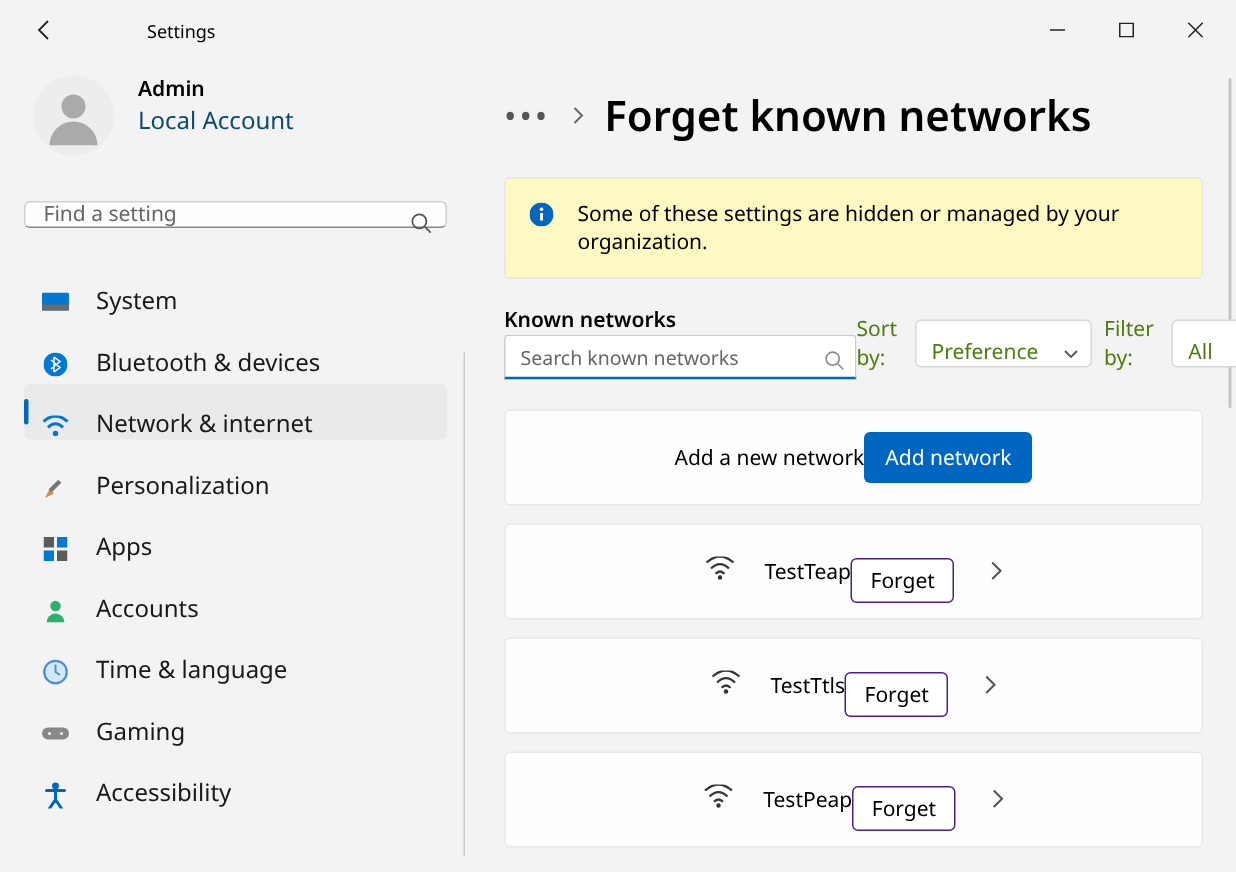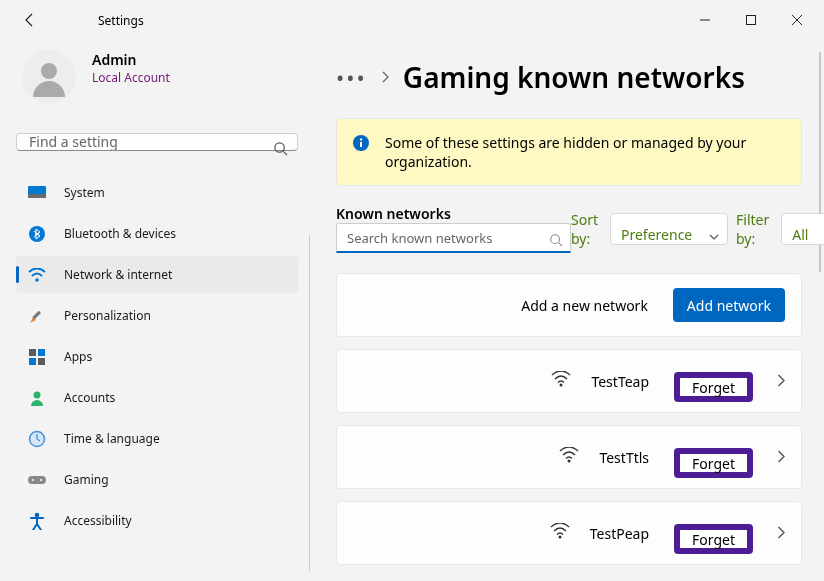--- a/index.html
+++ b/index.html
@@ -9,52 +9,52 @@
   .back-btn { width: 20px; height: 20px; display: flex; align-items: center; justify-content: center; cursor: pointer; }
   .title-txt { font-size: 12px; color: #000; margin-left: 38px; }
   .titlebar-right { display: flex; }
   .winbtn { width: 46px; height: 32px; display: flex; align-items: center; justify-content: center; cursor: pointer; }
   .content { display: flex; height: 541px; }
   .sidebar { width: 310px; padding: 10px 12px 0 16px; display: flex; flex-direction: column; overflow:hidden; position:relative; }
   .sidebar::after { content:""; position:absolute; right:0; top:195px; bottom:10px; width:1px; background:#ccc; }
   .profile { display: flex; align-items: flex-start; gap: 16px; margin-bottom: 26px; padding-left: 6px; }
   .avatar { width: 54px; height: 54px; border-radius: 50%; background: #ededed; display: flex; align-items: center; justify-content: center; }
   .p-name { font-size: 14px; font-weight: 600; }
-  .p-sub { font-size: 12px; color: #701a75; }
+  .p-sub { font-size: 16px; color: #0c4a6e; }
   .search-wrap { position: relative; margin-bottom: 22px; }
   .search-input { width: 100%; height: 18px; border: 1px solid #d0d0d0; border-bottom: 1.5px solid #888; border-radius: 4px; padding: 0 34px 0 12px; font-size: 14px; background: #fdfdfd; }
   .search-ico { position: absolute; right: 10px; top: 9px; color: #555; }
   .nav { list-style: none; display: flex; flex-direction: column; gap: 4px; }
-  .nav-item { display: flex; align-items: center; gap: 18px; height: 37px; padding: 0 12px; border-radius: 4px; font-size: 12px; color: #1a1a1a; cursor: pointer; position: relative; }
+  .nav-item { display: flex; align-items: flex-end; gap: 18px; height: 37px; padding: 0 12px; border-radius: 4px; font-size: 16px; color: #1a1a1a; cursor: pointer; position: relative; }
   .nav-item.selected { background: #eaeaea; }
   .nav-item.selected::before { content: ""; position: absolute; left: 0px; top: 10px; bottom: 10px; width: 3px; background: #0067c0; border-radius: 2px; }
   .nav-ico { width: 18px; height: 18px; display: flex; align-items: center; justify-content: center; }
   .main { flex: 1; padding: 18px 8px 0 26px; position: relative; overflow:hidden; }
   .breadcrumb { display: flex; align-items: center; gap: 14px; margin-bottom: 22px; }
   .more-dots { font-size: 22px; letter-spacing: 2px; color: #555; cursor:pointer; }
   .crumb-sep { color: #777; }
   .page-title { font-size: 28px; font-weight: 600; }
   .info-banner { background: #fef9c3; border: 1px solid #e6e6e6; border-radius: 4px; padding: 14px 16px; display: flex; gap: 16px; align-items: flex-start; font-size: 14px; margin-right: 14px; }
   .info-ico { width: 16px; height: 16px; margin-top:2px; flex-shrink:0; }
   .filter-row { display: flex; justify-content: space-between; margin-top: 18px; margin-right:14px; }
   .section-label { font-size: 14px; font-weight: 600; margin-bottom: 0; }
   .net-search-wrap { position: relative; width: 235px; }
   .net-search { width: 100%; height: 30px; border: 1px solid #ccc; border-bottom: 2px solid #0067c0; border-radius: 3px 3px 0 0; padding: 0 28px 0 10px; font-size: 13px; background:#fff; }
   .net-search-ico { position: absolute; right: 8px; top: 7px; color: #888; }
   .sort-filter { display:flex; flex-direction:row; gap:8px; font-size:14px; color:#4d7c0f; }
   .sf-row { display:flex; align-items:center; gap:12px; justify-content:flex-end; }
   .sf-select { min-width:118px; height:32px; border:1px solid #d8d8d8; border-radius:4px; background:#fff; padding:12px 28px 0 10px; font-size:14px; display:flex; align-items:center; justify-content:space-between; cursor:pointer; position:relative; white-space:nowrap; }
   .sf-chevron { position:absolute; right:8px; top:11px; }
-  .card { background:#fdfdfd; border:1px solid #e8e8e8; border-radius:4px; margin-top:12px; margin-right:14px; display:flex; align-items:center; height:64px; padding:0 16px; justify-content:flex-end;gap:25px; }
+  .card { background:#fdfdfd; border:1px solid #e8e8e8; border-radius:4px; margin-top:12px; margin-right:14px; display:flex; align-items:center; height:64px; padding:0 16px; justify-content:center; }
   .card.first { margin-top:20px; }
   .card-left { display:flex; align-items:center; gap:20px; }
   .add-label { font-size:14px; }
   .net-name { font-size:14px; }
   .add-btn { background:#0067c0; color:#fff; border:none; border-radius:4px; height:34px; padding:0 14px; font-size:14px; cursor:pointer; }
-  .forget-btn { background:#fff; border:6px solid #4c1d95; border-radius:4px; height:30px; padding:0 12px; font-size:14px; cursor:pointer;margin-top:12px; }
+  .forget-btn { background:#fff; border:1px solid #4c1d95; border-radius:4px; height:30px; padding:0 12px; font-size:14px; cursor:pointer;margin-top:12px; }
   .card-right { display:flex; align-items:center; gap:24px; }
   .chev-right { color:#555; cursor:pointer; }
   .scroll-indicator { position:absolute; right:3px; top:12px; width:2px; height:220px; background:#c5c5c5; border-radius:2px; }
   ::placeholder { color:#666; }
 </style>
 </head>
 <body>
 
 <div class="titlebar">
   <div class="titlebar-left">
@@ -200,21 +200,21 @@
   <main class="main">
     <div class="scroll-indicator"></div>
 
     <div class="breadcrumb">
       <span class="more-dots">•••</span>
       <span class="crumb-sep">
         <svg width="8" height="12" viewBox="0 0 8 12">
             <path d="M2 1 L7 6 L2 11" stroke="#666" stroke-width="1.3" fill="none"></path>
           </svg>
       </span>
-      <h1 class="page-title">Gaming known networks</h1>
+      <h1 class="page-title">Forget known networks</h1>
     </div>
 
     <div class="info-banner">
       <span class="info-ico">
         <svg width="16" height="16">
             <circle cx="8" cy="8" r="8" fill="#0067c0"></circle>
             <circle cx="8" cy="4.5" r="1.2" fill="#fff"></circle>
             <rect x="7" y="7" width="2" height="5" fill="#fff"></rect>
           </svg>
       </span>

